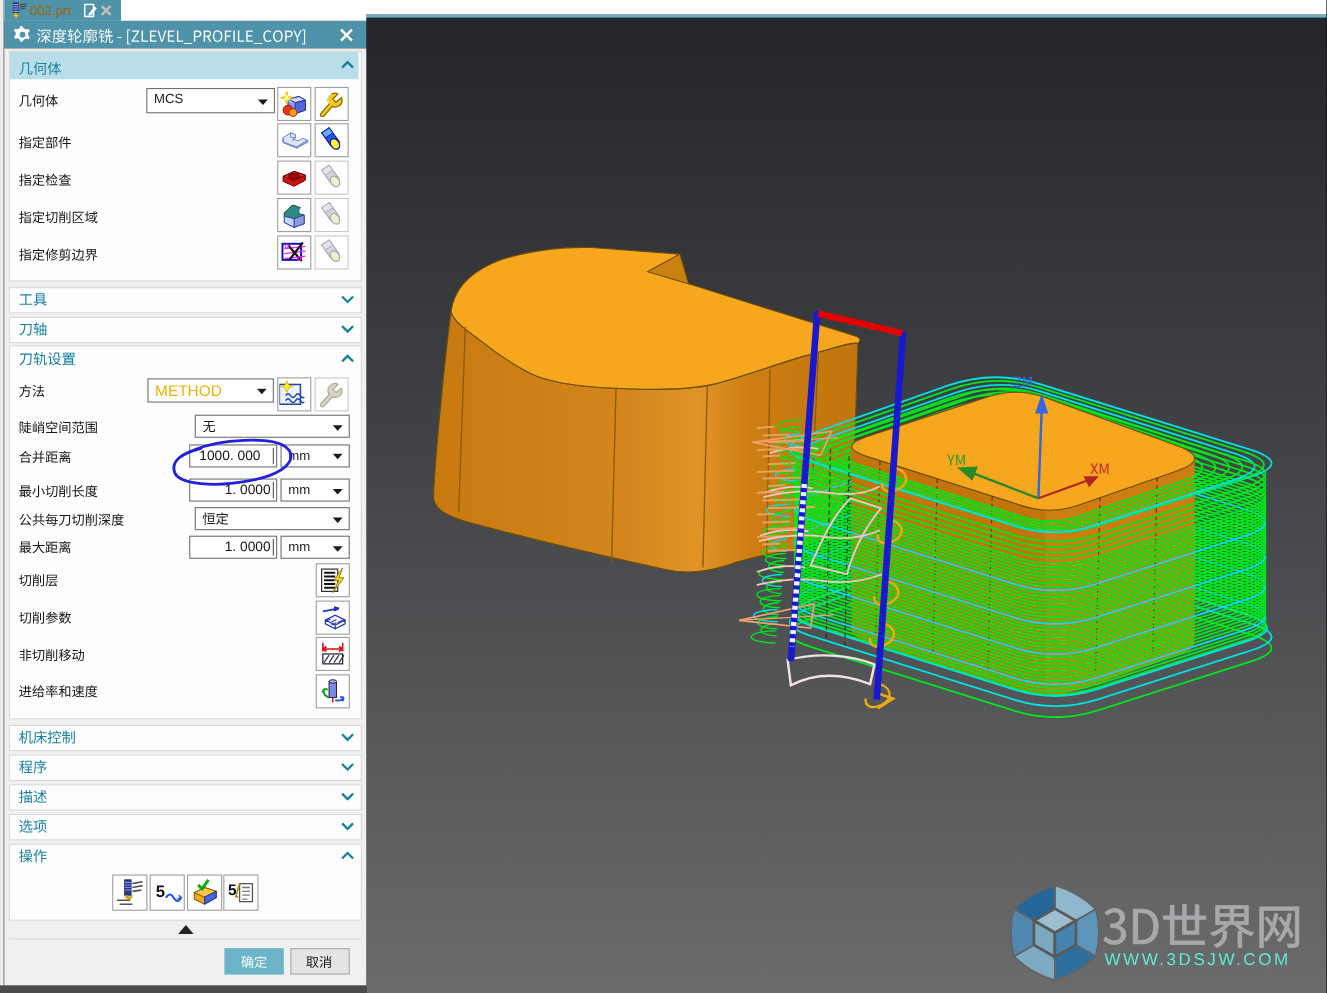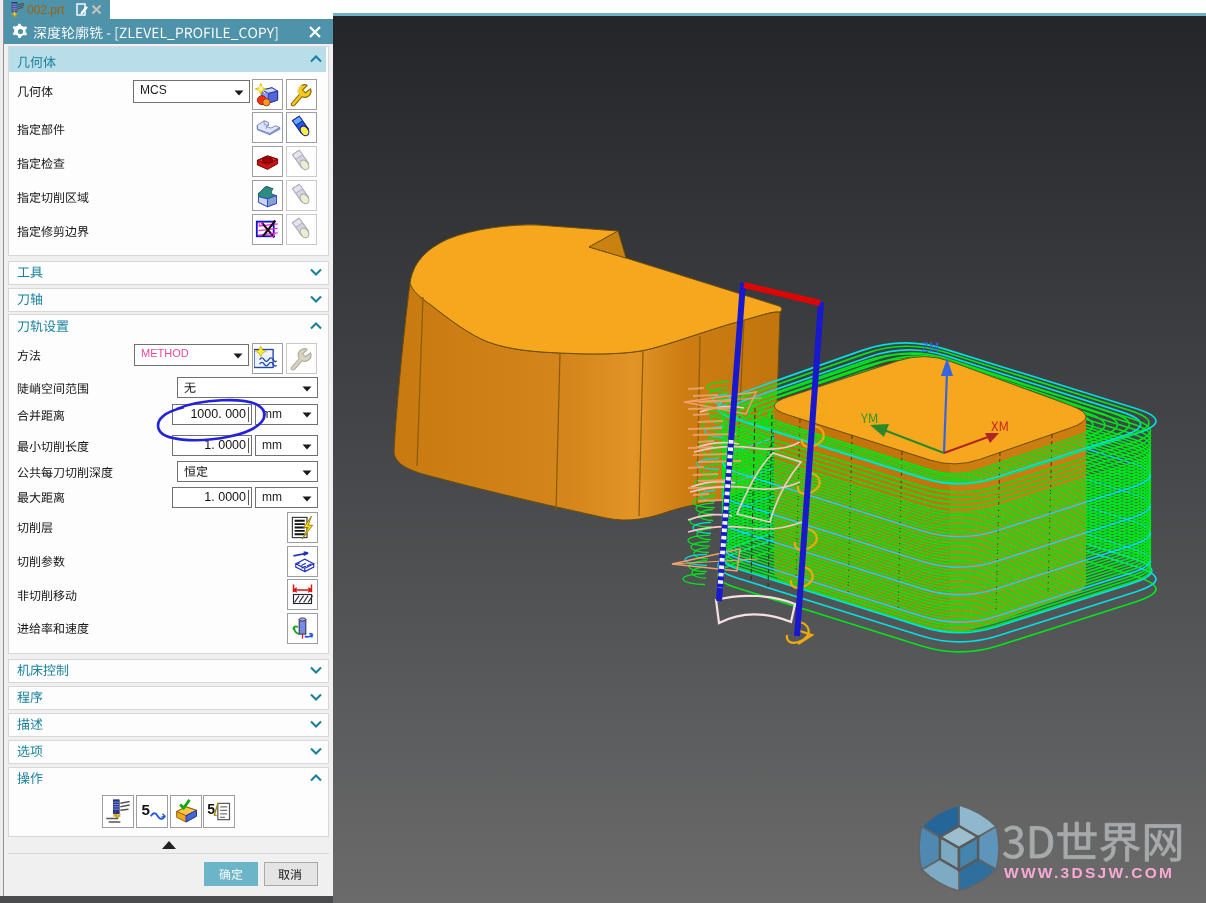--- a/index.html
+++ b/index.html
@@ -247,21 +247,21 @@
 <path d="M59,53 L59.0,96.0 A85,85 0 0 1 21.8,74.5 Z" fill="#7eabc4" stroke="#646464" stroke-width="1.6"></path>
 <path d="M59,53 L21.8,74.5 A85,85 0 0 1 21.8,31.5 Z" fill="#4f88b0" stroke="#646464" stroke-width="1.6"></path>
 <path d="M59,53 L21.8,31.5 A85,85 0 0 1 59.0,10.0 Z" fill="#246699" stroke="#646464" stroke-width="1.6"></path>
 <path d="M59,31 L78.1,42.0 L59,53 L39.9,42.0 Z" fill="#9dbecf" stroke="#5a5a5a" stroke-width="2.5"></path>
 <path d="M39.9,42.0 L59,53 L59,75 L39.9,64.0 Z" fill="#7ca9c2" stroke="#5a5a5a" stroke-width="2.5"></path>
 <path d="M78.1,42.0 L59,53 L59,75 L78.1,64.0 Z" fill="#4584ad" stroke="#5a5a5a" stroke-width="2.5"></path>
 </svg>
 <svg style="position:absolute;left:1002.0px;top:815.0px;overflow:visible" width="185" height="56">
       <path d="M11.309 43.559Q8.857999999999999 43.559 6.987499999999999 42.956999999999994Q5.117 42.355 3.698 41.366Q2.279 40.377 1.2469999999999999 39.216L3.268 36.679Q4.643999999999999 38.098 6.5145 39.1945Q8.385 40.291 11.050999999999998 40.291Q12.943 40.291 14.383499999999998 39.5815Q15.823999999999998 38.872 16.641 37.560500000000005Q17.458 36.249 17.458 34.443Q17.458 32.551 16.533499999999997 31.132Q15.608999999999998 29.713 13.459 28.9175Q11.309 28.122 7.653999999999999 28.122V25.112000000000002Q10.921999999999999 25.112000000000002 12.814 24.3165Q14.706 23.521 15.5445 22.145000000000003Q16.383 20.769000000000002 16.383 19.092000000000002Q16.383 16.813000000000002 14.963999999999999 15.458500000000003Q13.544999999999998 14.104000000000003 11.050999999999998 14.104000000000003Q9.158999999999999 14.104000000000003 7.503499999999999 14.964000000000002Q5.848 15.824000000000002 4.515 17.157000000000004L2.408 14.663000000000004Q4.2139999999999995 13.029000000000003 6.342499999999999 11.975500000000004Q8.471 10.922000000000004 11.18 10.922000000000004Q13.845999999999998 10.922000000000004 15.9315 11.846500000000002Q18.017 12.771 19.1995 14.534Q20.381999999999998 16.297 20.381999999999998 18.791Q20.381999999999998 21.672 18.833999999999996 23.564Q17.285999999999998 25.456000000000003 14.791999999999998 26.359V26.574Q16.641 27.004 18.146 28.079Q19.651 29.154000000000003 20.554 30.788Q21.456999999999997 32.422 21.456999999999997 34.572Q21.456999999999997 37.367000000000004 20.080999999999996 39.388000000000005Q18.705 41.409 16.426 42.483999999999995Q14.146999999999998 43.559 11.309 43.559Z M28.208 43.0V11.481000000000002H36.077Q40.93599999999999 11.481000000000002 44.24699999999999 13.308500000000002Q47.55799999999999 15.136000000000003 49.23499999999999 18.619Q50.91199999999999 22.102 50.91199999999999 27.133000000000003Q50.91199999999999 32.121 49.23499999999999 35.69Q47.55799999999999 39.259 44.28999999999999 41.1295Q41.022 43.0 36.248999999999995 43.0ZM32.164 39.732H35.733Q39.431 39.732 41.903499999999994 38.2485Q44.376 36.765 45.6015 33.927Q46.827 31.089 46.827 27.133000000000003Q46.827 23.091 45.6015 20.339000000000002Q44.376 17.587000000000003 41.903499999999994 16.146500000000003Q39.431 14.706000000000003 35.733 14.706000000000003H32.164Z M55.641999999999996 17.630000000000003H94.29899999999999V20.769000000000002H55.641999999999996ZM61.92 8.041000000000004H65.274V40.506H93.095V43.645H61.92ZM73.1 7.095000000000006H76.32499999999999V31.433H84.538V7.568000000000005H87.892V34.4H73.1Z M106.382 18.146V22.833000000000002H129.473V18.146ZM106.382 11.008000000000003V15.609000000000002H129.473V11.008000000000003ZM103.2 8.256H132.784V25.542H103.2ZM122.679 23.736Q124.227 25.843 126.6135 27.649Q129.0 29.455000000000002 131.9025 30.831000000000003Q134.805 32.207 137.815 32.981Q137.471 33.282 137.041 33.798Q136.611 34.314 136.2455 34.808499999999995Q135.88 35.303 135.62199999999999 35.733000000000004Q132.569 34.744 129.60199999999998 33.1315Q126.63499999999999 31.519 124.14099999999999 29.3905Q121.64699999999999 27.262 119.97 24.811ZM113.39099999999999 23.736 116.229 24.897000000000002Q114.509 27.305 111.97200000000001 29.412Q109.435 31.519 106.48949999999999 33.196Q103.544 34.873000000000005 100.53399999999999 35.948Q100.319 35.475 99.95349999999999 35.001999999999995Q99.588 34.528999999999996 99.17949999999999 34.056Q98.771 33.583 98.384 33.239000000000004Q101.30799999999999 32.422 104.16749999999999 30.96Q107.027 29.498 109.435 27.649Q111.84299999999999 25.8 113.39099999999999 23.736ZM109.822 31.347H113.133V33.97Q113.133 35.518 112.81049999999999 37.216499999999996Q112.488 38.915 111.542 40.6135Q110.596 42.312 108.7255 43.86Q106.85499999999999 45.408 103.716 46.698Q103.501 46.268 103.114 45.795Q102.727 45.322 102.297 44.8705Q101.86699999999999 44.419 101.523 44.118Q104.36099999999999 43.043 106.0165 41.7745Q107.672 40.506 108.5105 39.1515Q109.34899999999999 37.797 109.5855 36.442499999999995Q109.822 35.088 109.822 33.884ZM116.27199999999999 9.718000000000004H119.497V24.295H116.27199999999999ZM123.496 31.347H126.80699999999999V46.354H123.496Z M156.77800000000002 15.480000000000004 159.745 15.824000000000002Q158.412 23.865000000000002 155.9395 30.2935Q153.467 36.722 149.339 41.022Q149.12400000000002 40.764 148.651 40.441500000000005Q148.178 40.119 147.6835 39.775Q147.18900000000002 39.431 146.845 39.216Q149.554 36.636 151.5105 32.981Q153.467 29.326 154.7355 24.897000000000002Q156.00400000000002 20.468000000000004 156.77800000000002 15.480000000000004ZM168.99 15.566000000000003 171.91400000000002 15.910000000000004Q170.667 24.123 168.173 30.594500000000004Q165.679 37.066 161.42200000000003 41.366Q161.16400000000002 41.108 160.69100000000003 40.763999999999996Q160.21800000000002 40.42 159.745 40.076Q159.27200000000002 39.732 158.88500000000002 39.56Q161.723 36.937 163.72250000000003 33.3035Q165.722 29.67 167.012 25.176500000000004Q168.30200000000002 20.683000000000003 168.99 15.566000000000003ZM147.791 19.952 149.769 18.146Q151.36 20.038 153.01550000000003 22.1665Q154.67100000000002 24.295 156.219 26.445Q157.767 28.595 159.05700000000002 30.573Q160.347 32.551 161.20700000000002 34.142L159.10000000000002 36.249Q158.24 34.615 156.95000000000002 32.594Q155.66000000000003 30.573 154.13350000000003 28.3585Q152.607 26.144000000000002 150.973 23.994Q149.339 21.844 147.791 19.952ZM160.21800000000002 19.995 162.32500000000002 18.318Q164.002 20.339000000000002 165.7005 22.596500000000002Q167.399 24.854000000000003 168.947 27.1975Q170.495 29.541 171.76350000000002 31.691000000000003Q173.032 33.841 173.806 35.647L171.57 37.539Q170.75300000000001 35.733000000000004 169.50600000000003 33.5185Q168.25900000000001 31.304000000000002 166.73250000000002 28.960500000000003Q165.20600000000002 26.617 163.5505 24.295Q161.895 21.973000000000003 160.21800000000002 19.995ZM143.233 9.46H177.54700000000003V12.556000000000001H146.501V46.354H143.233ZM175.56900000000002 9.46H178.794V42.14Q178.794 43.688 178.34250000000003 44.505Q177.89100000000002 45.322 176.816 45.752Q175.784 46.139 173.9565 46.2465Q172.12900000000002 46.354 169.205 46.311Q169.119 45.881 168.904 45.3005Q168.68900000000002 44.72 168.45250000000001 44.1395Q168.216 43.559 167.958 43.129Q169.377 43.172 170.71 43.1935Q172.043 43.215 173.0535 43.1935Q174.06400000000002 43.172 174.45100000000002 43.172Q175.053 43.129 175.311 42.914Q175.56900000000002 42.699 175.56900000000002 42.14Z" fill="#a7a9ab" stroke="#a7a9ab" stroke-width="0.8"></path>
     </svg>
-<div class="abs" style="left:1004px;top:864px;width:180px;color:#f9a8d4;font-size:15.5px;font-weight:bold;letter-spacing:2.3px;font-family:'Liberation Sans',sans-serif">WWW.3DSJW.COM</div>
+<div class="abs" style="left:1004px;top:864px;width:180px;color:#5eead4;font-size:15.5px;font-weight:normal;letter-spacing:2.3px;font-family:'Liberation Sans',sans-serif">WWW.3DSJW.COM</div>
 <div class="abs" style="left:0;top:0;width:1206px;height:13px;background:#fff"></div>
 <div class="abs" style="left:0;top:0;width:333px;height:19px;background:#fff"></div>
 <div class="abs" style="left:0;top:0;width:4px;height:896px;background:#ececec"></div>
 <div class="abs" style="left:3px;top:0;width:1px;height:896px;background:#909090"></div>
 <div class="abs" style="left:4px;top:0;width:106px;height:19px;background:#4e93aa"></div>
 <div class="abs" style="left:4px;top:19px;width:329px;height:25px;background:#4e93aa"></div>
 <div class="abs" style="left:4px;top:44px;width:329px;height:852px;background:#f0f0f0"></div>
 <div class="abs" style="left:0;top:896px;width:333px;height:7px;background:#4a4c4e"></div>
 <svg class="abs" style="left:9px;top:2px" width="16" height="16" viewBox="0 0 16 16">
 <rect x="3" y="0.5" width="5" height="9" fill="#2d3a8c" stroke="#101850" stroke-width="0.5"></rect>
@@ -413,21 +413,21 @@
 <svg class="abs" style="left:310px;top:322px" width="12" height="8" viewBox="0 0 12 8">
       <path d="M1,6.5 L6,1.5 L11,6.5" fill="none" stroke="#17809d" stroke-width="2.1"></path>
     </svg>
 <svg style="position:absolute;left:17.0px;top:348.0px;overflow:visible" width="26" height="16">
       <path d="M0.8160000000000001 3.9960000000000004H11.232000000000001V4.872H0.8160000000000001ZM4.572 6.792H9.372V7.668H4.572ZM9.120000000000001 6.792H10.056000000000001Q10.056000000000001 6.792 10.05 6.8759999999999994Q10.044 6.96 10.044 7.056Q10.044 7.152 10.02 7.224Q9.912 8.928 9.780000000000001 9.984Q9.648 11.04 9.48 11.604Q9.312 12.168 9.072000000000001 12.408Q8.868 12.636 8.622 12.719999999999999Q8.376 12.804 8.028 12.828Q7.716 12.852 7.164 12.84Q6.612 12.828 6.0120000000000005 12.792Q6.0 12.588 5.91 12.341999999999999Q5.82 12.096 5.688 11.916Q6.336 11.964 6.906000000000001 11.982Q7.476 12.0 7.716 12.0Q7.92 12.0 8.052 11.969999999999999Q8.184000000000001 11.94 8.292 11.856Q8.472 11.688 8.622 11.148Q8.772 10.608 8.898 9.582Q9.024000000000001 8.556000000000001 9.120000000000001 6.9479999999999995ZM4.104 4.512H5.1000000000000005Q5.0520000000000005 5.46 4.956 6.432Q4.86 7.404 4.638 8.34Q4.416 9.276 4.002000000000001 10.134Q3.588 10.992 2.91 11.724Q2.232 12.456 1.212 12.984Q1.116 12.816 0.924 12.612Q0.732 12.408 0.552 12.276Q1.524 11.796 2.154 11.123999999999999Q2.7840000000000003 10.452 3.162 9.666Q3.54 8.879999999999999 3.726 8.01Q3.912 7.14 3.99 6.252Q4.0680000000000005 5.364 4.104 4.512ZM5.28 2.1839999999999993 6.144 1.847999999999999Q6.396 2.2680000000000007 6.648 2.766Q6.9 3.2639999999999993 7.0200000000000005 3.6240000000000006L6.1080000000000005 4.02Q6.0 3.66 5.76 3.138Q5.5200000000000005 2.6159999999999997 5.28 2.1839999999999993Z M13.14 2.6999999999999993 13.644 2.0519999999999996Q14.04 2.208 14.472 2.4240000000000004Q14.904 2.6400000000000006 15.294 2.8680000000000003Q15.684000000000001 3.096 15.936 3.299999999999999L15.42 4.056Q15.168 3.84 14.79 3.5939999999999994Q14.411999999999999 3.347999999999999 13.98 3.113999999999999Q13.548 2.879999999999999 13.14 2.6999999999999993ZM12.504 5.9639999999999995 12.996 5.292Q13.368 5.4479999999999995 13.794 5.6579999999999995Q14.22 5.867999999999999 14.604 6.09Q14.988 6.312 15.228 6.516L14.724 7.26Q14.484 7.056 14.112 6.822Q13.74 6.588 13.32 6.359999999999999Q12.9 6.132 12.504 5.9639999999999995ZM12.912 12.192Q13.236 11.736 13.632000000000001 11.094000000000001Q14.028 10.452 14.436 9.725999999999999Q14.844 9.0 15.192 8.328L15.852 8.916Q15.54 9.552 15.161999999999999 10.236Q14.784 10.92 14.406 11.58Q14.028 12.24 13.668 12.804ZM19.176000000000002 1.92H20.076V7.56H19.176000000000002ZM16.068 7.008H23.244V7.86H16.068ZM16.596 3.984H22.752000000000002V4.835999999999999H16.596ZM20.448 9.468 21.168 9.120000000000001Q21.6 9.636 22.02 10.254Q22.439999999999998 10.872 22.782 11.472Q23.124000000000002 12.072 23.292 12.54L22.5 12.948Q22.344 12.48 22.02 11.874Q21.695999999999998 11.268 21.282 10.632000000000001Q20.868000000000002 9.996 20.448 9.468ZM16.631999999999998 12.54 16.596 11.832 17.112000000000002 11.508 22.008000000000003 10.956Q22.008000000000003 11.136 22.032000000000004 11.364Q22.056 11.592 22.08 11.748Q20.700000000000003 11.916 19.770000000000003 12.030000000000001Q18.84 12.144 18.258000000000003 12.228Q17.676000000000002 12.312 17.364 12.366Q17.052 12.42 16.89 12.462Q16.728 12.504 16.631999999999998 12.54ZM16.631999999999998 12.54Q16.608 12.444 16.554000000000002 12.276Q16.5 12.108 16.434 11.934000000000001Q16.368000000000002 11.76 16.32 11.64Q16.5 11.604 16.686 11.399999999999999Q16.872 11.196 17.088 10.86Q17.22 10.704 17.448 10.332Q17.676000000000002 9.96 17.958000000000002 9.456Q18.240000000000002 8.952 18.522000000000002 8.370000000000001Q18.804000000000002 7.788 19.032 7.2L19.992 7.524Q19.608 8.352 19.158 9.168Q18.708 9.984 18.222 10.71Q17.736 11.436 17.256 12.024V12.048Q17.256 12.048 17.16 12.096Q17.064 12.144 16.938000000000002 12.222000000000001Q16.812 12.3 16.722 12.39Q16.631999999999998 12.48 16.631999999999998 12.54Z" fill="#1a1a1a"></path>
     </svg>
 <div class="abs" style="left:134px;top:344px;width:113px;height:20px;background:#fff;border:1px solid #707070"></div>
     <svg class="abs" style="left:233px;top:353px" width="10" height="6" viewBox="0 0 10 6">
       <path d="M0.5,0.5 L9.5,0.5 L5,5.5 Z" fill="#1a1a1a"></path>
     </svg>
-    <div class="abs" style="left:141px;top:347px;font-size:11px;color:#ec4899">METHOD</div>
+    <div class="abs" style="left:141px;top:347px;font-size:14px;color:#eab308">METHOD</div>
 <div class="abs" style="left:252px;top:343px;width:29px;height:29px;background:#fff;border:1px solid #9e9e9e"></div>
     <svg class="abs" style="left:254px;top:345px" width="27" height="27" viewBox="0 0 24 24">
       <rect x="4,2" y="4" width="17" height="16" fill="#eef4ff" stroke="#2244aa" stroke-width="1.2"></rect>
       <path d="M5,13 q2,-3 4,0 q2,3 4,0 q2,-3 4,0 q2,3 3,1 M5,17 q2,-3 4,0 q2,3 4,0 q2,-3 4,0 q2,3 3,1" fill="none" stroke="#2244aa" stroke-width="1.2"></path>
       <path d="M6,1 L7.5,4.5 L11,5.5 L7.5,7 L6,10.5 L4.5,7 L1,5.5 L4.5,4.5 Z" fill="#ffee33" stroke="#caa800" stroke-width="0.6"></path>
     </svg>
 <div class="abs" style="left:286px;top:343px;width:29px;height:29px;background:#fff;border:1px solid #c9c9c9"></div>
     <svg class="abs" style="left:288px;top:345px" width="27" height="27" viewBox="0 0 24 24">
       <path d="M3,20 L10,12 C8,9 9,5.5 12,4 C14,3 16,3.2 17,4 L13,8 L15.5,10.5 L20,7 C21,9 20.5,12 18,13.5 C16,14.8 13.8,14.6 12.5,14 L6,21.5 C5,22.5 3.5,22 3,21.5 Z" fill="#d8d4c4" stroke="#b0ac9c" stroke-width="1"></path>
     </svg>
@@ -438,21 +438,21 @@
     <svg class="abs" style="left:302px;top:386px" width="10" height="6" viewBox="0 0 10 6">
       <path d="M0.5,0.5 L9.5,0.5 L5,5.5 Z" fill="#1a1a1a"></path>
     </svg>
     <svg style="position:absolute;left:184.0px;top:380.0px;overflow:visible" width="14" height="16">
       <path d="M0.624 6.276H11.412V7.152H0.624ZM1.368 2.724H10.728V3.612H1.368ZM6.132000000000001 6.9719999999999995H7.0680000000000005V11.28Q7.0680000000000005 11.604 7.206 11.7Q7.344 11.796 7.8 11.796Q7.908 11.796 8.19 11.796Q8.472 11.796 8.814 11.796Q9.156 11.796 9.456 11.796Q9.756 11.796 9.9 11.796Q10.200000000000001 11.796 10.350000000000001 11.658Q10.5 11.52 10.56 11.106Q10.620000000000001 10.692 10.644 9.876Q10.752 9.96 10.908000000000001 10.038Q11.064 10.116 11.225999999999999 10.17Q11.388 10.224 11.52 10.26Q11.46 11.208 11.316 11.742Q11.172 12.276 10.854 12.48Q10.536 12.684 9.96 12.684Q9.876 12.684 9.648 12.684Q9.42 12.684 9.126000000000001 12.684Q8.832 12.684 8.538 12.684Q8.244 12.684 8.016 12.684Q7.788 12.684 7.716 12.684Q7.0920000000000005 12.684 6.744 12.558Q6.396 12.432 6.264 12.126000000000001Q6.132000000000001 11.82 6.132000000000001 11.28ZM5.364 3.0600000000000005H6.276Q6.252 3.9480000000000004 6.192 4.878Q6.132000000000001 5.808 5.970000000000001 6.75Q5.808 7.692 5.4719999999999995 8.597999999999999Q5.136 9.504 4.578 10.308Q4.0200000000000005 11.112 3.1620000000000004 11.796Q2.3040000000000003 12.48 1.092 12.96Q0.984 12.792 0.8160000000000001 12.576Q0.648 12.36 0.468 12.228Q1.668 11.784 2.484 11.154Q3.3000000000000003 10.524000000000001 3.8280000000000003 9.774000000000001Q4.356 9.024000000000001 4.662 8.184000000000001Q4.968 7.344 5.106 6.468Q5.244 5.592 5.292 4.728Q5.34 3.863999999999999 5.364 3.0600000000000005Z" fill="#1a1a1a"></path>
     </svg>
 <svg style="position:absolute;left:17.0px;top:408.0px;overflow:visible" width="50" height="16">
       <path d="M2.976 5.844H9.036V6.672H2.976ZM2.7600000000000002 11.424H9.192V12.264H2.7600000000000002ZM2.352 8.112H9.804V12.888H8.856V8.928H3.2640000000000002V12.936H2.352ZM6.204 1.8840000000000003 6.996 2.292Q6.324 3.2880000000000003 5.4 4.182Q4.476 5.076 3.3840000000000003 5.802Q2.2920000000000003 6.528 1.1280000000000001 7.044Q1.02 6.852 0.8400000000000001 6.63Q0.66 6.4079999999999995 0.48 6.252Q1.62 5.796 2.7 5.136Q3.7800000000000002 4.476 4.686 3.648Q5.5920000000000005 2.8200000000000003 6.204 1.8840000000000003ZM6.384 2.5920000000000005Q7.476 3.8040000000000003 8.796 4.638Q10.116 5.4719999999999995 11.628 6.12Q11.448 6.264 11.274000000000001 6.492Q11.1 6.72 10.992 6.936Q9.972 6.444 9.042 5.8740000000000006Q8.112 5.304 7.26 4.596Q6.408 3.888 5.6160000000000005 2.975999999999999Z M13.068 4.3919999999999995H23.016V5.268H13.068ZM12.624 7.872H23.387999999999998V8.736H12.624ZM19.704 4.848H20.64V12.96H19.704ZM15.42 4.848H16.356V7.572Q16.356 8.315999999999999 16.254 9.065999999999999Q16.152 9.815999999999999 15.846 10.53Q15.54 11.244 14.927999999999999 11.879999999999999Q14.315999999999999 12.516 13.296 13.044Q13.236 12.924 13.122 12.792Q13.008 12.66 12.882 12.528Q12.756 12.396 12.648 12.324Q13.584 11.844 14.142 11.286Q14.7 10.728 14.969999999999999 10.11Q15.24 9.492 15.33 8.844000000000001Q15.42 8.196 15.42 7.56ZM14.616 2.2439999999999998 15.443999999999999 1.9079999999999995Q15.828 2.388 16.2 2.9699999999999998Q16.572 3.5519999999999996 16.740000000000002 3.9960000000000004L15.852 4.3919999999999995Q15.756 4.092 15.558 3.7199999999999993Q15.36 3.347999999999999 15.114 2.9579999999999993Q14.868 2.5679999999999996 14.616 2.2439999999999998ZM20.448 1.8840000000000003 21.468 2.1839999999999993Q21.240000000000002 2.6519999999999992 20.988 3.1499999999999995Q20.736 3.6479999999999997 20.484 4.098Q20.232 4.548 20.003999999999998 4.896L19.212 4.608Q19.428 4.248 19.662 3.7680000000000002Q19.896 3.2880000000000003 20.1 2.79Q20.304000000000002 2.292 20.448 1.8840000000000003Z M30.084 5.292H34.656V9.443999999999999H30.084V8.592H33.804V6.144H30.084ZM35.304 2.5440000000000005V3.4320000000000004H30.612000000000002V11.604H35.519999999999996V12.48H29.712V2.5440000000000005ZM25.824 3.2159999999999993V5.328H28.14V3.2159999999999993ZM25.032 2.436H28.956V6.108H25.032ZM26.736 5.82H27.576V11.304H26.736ZM25.044 7.32H25.812V11.664H25.044ZM24.42 11.556Q25.008 11.424 25.776 11.225999999999999Q26.544 11.028 27.408 10.8Q28.272 10.572 29.136 10.332L29.244 11.124Q28.02 11.46 26.802 11.802Q25.584 12.144 24.648 12.408ZM27.072 7.836H29.148V8.628H27.072Z M36.768 3.023999999999999H47.256V3.815999999999999H36.768ZM45.852000000000004 8.436H46.74V12.012Q46.74 12.348 46.632000000000005 12.528Q46.524 12.708 46.248 12.804Q45.972 12.888 45.516000000000005 12.905999999999999Q45.06 12.924 44.388 12.924Q44.352000000000004 12.756 44.268 12.558Q44.184 12.36 44.088 12.204Q44.412 12.216 44.730000000000004 12.222Q45.048 12.228 45.282 12.222Q45.516 12.216 45.612 12.216Q45.756 12.216 45.804 12.168Q45.852000000000004 12.12 45.852000000000004 12.0ZM42.864 9.719999999999999 43.464 9.347999999999999Q43.728 9.648 44.004000000000005 10.014Q44.28 10.379999999999999 44.525999999999996 10.728Q44.772 11.076 44.916 11.34L44.292 11.772Q44.147999999999996 11.508 43.914 11.154Q43.68 10.8 43.403999999999996 10.422Q43.128 10.044 42.864 9.719999999999999ZM39.816 4.5 40.2 4.056Q40.896 4.367999999999999 41.688 4.7459999999999996Q42.480000000000004 5.124 43.2 5.49Q43.92 5.856 44.4 6.144L43.992 6.66Q43.644 6.444 43.146 6.1739999999999995Q42.648 5.904 42.078 5.609999999999999Q41.508 5.316 40.926 5.0280000000000005Q40.344 4.74 39.816 4.5ZM37.296 8.436H46.164V9.216H38.172V12.948H37.296ZM38.064 4.224H38.928V6.864H45.084V4.224H45.984V7.596H38.064ZM43.584 3.9960000000000004 44.16 4.296Q43.608000000000004 4.752 42.888000000000005 5.196Q42.168 5.64 41.412 6.036Q40.656 6.4319999999999995 39.96 6.732Q39.888 6.624 39.744 6.4559999999999995Q39.6 6.288 39.492 6.204Q40.2 5.9399999999999995 40.95 5.592Q41.7 5.244 42.384 4.836Q43.068 4.428 43.584 3.9960000000000004ZM39.54 11.724Q39.516 11.628 39.468 11.472000000000001Q39.42 11.316 39.36 11.142Q39.3 10.968 39.24 10.847999999999999Q39.42 10.812 39.594 10.632Q39.768 10.452 39.984 10.188Q40.092 10.044 40.314 9.732Q40.536 9.42 40.8 8.982Q41.064 8.544 41.334 8.04Q41.604 7.536 41.82 7.02L42.636 7.4879999999999995Q42.288 8.16 41.873999999999995 8.838000000000001Q41.46 9.516 41.010000000000005 10.128Q40.56 10.74 40.104 11.232V11.256Q40.104 11.256 40.019999999999996 11.304Q39.936 11.352 39.828 11.424Q39.72 11.496 39.629999999999995 11.574Q39.54 11.652 39.54 11.724ZM39.54 11.724 39.516 11.088 39.984 10.824 44.004 10.44Q44.028 10.596 44.064 10.794Q44.1 10.992 44.136 11.124Q42.972 11.244 42.192 11.328Q41.412 11.412 40.926 11.472000000000001Q40.44 11.532 40.17 11.574Q39.9 11.616 39.762 11.652000000000001Q39.624 11.688 39.54 11.724ZM41.184 2.0760000000000005 41.976 1.8360000000000003Q42.156 2.1720000000000006 42.342 2.5620000000000003Q42.528 2.952 42.624 3.2279999999999998L41.784 3.539999999999999Q41.7 3.2520000000000007 41.526 2.838Q41.352000000000004 2.4239999999999995 41.184 2.0760000000000005Z" fill="#1a1a1a"></path>
     </svg>
 <div class="abs" style="left:172px;top:404px;width:78px;height:19px;background:#fff;border:1px solid #707070"></div>
-    <div class="abs" style="left:172px;top:407px;width:74px;text-align:right;font-size:12.5px;color:#111">1000. 000</div>
+    <div class="abs" style="left:172px;top:407px;width:74px;text-align:center;font-size:12.5px;color:#111">1000. 000</div>
     <div class="abs" style="left:248px;top:407px;width:1px;height:15px;background:#555"></div>
 <div class="abs" style="left:255px;top:404px;width:61px;height:19px;background:#fff;border:1px solid #707070"></div>
     <svg class="abs" style="left:302px;top:412px" width="10" height="6" viewBox="0 0 10 6">
       <path d="M0.5,0.5 L9.5,0.5 L5,5.5 Z" fill="#1a1a1a"></path>
     </svg>
     <div class="abs" style="left:262px;top:407px;font-size:12px;color:#1a1a1a">mm</div>
 <svg style="position:absolute;left:17.0px;top:439.0px;overflow:visible" width="74" height="16">
       <path d="M2.976 4.38V5.232H9.036V4.38ZM2.976 2.9399999999999995V3.7799999999999994H9.036V2.9399999999999995ZM2.112 2.3040000000000003H9.936V5.867999999999999H2.112ZM0.588 6.54H11.388V7.296H0.588ZM6.0840000000000005 8.04H10.38V8.783999999999999H6.0840000000000005ZM2.2680000000000002 8.1H5.22V8.772H2.2680000000000002ZM2.2680000000000002 9.624H5.22V10.296H2.2680000000000002ZM7.296 8.64Q7.824 9.948 8.934000000000001 10.884Q10.044 11.82 11.568 12.216Q11.424 12.336 11.268 12.546Q11.112 12.756 11.028 12.924Q9.444 12.444 8.304 11.394Q7.164000000000001 10.344 6.564 8.856ZM10.212 8.04H10.356L10.524000000000001 8.004L11.040000000000001 8.232Q10.656 9.456 9.942 10.373999999999999Q9.228 11.292 8.304 11.922Q7.38 12.552 6.348 12.924Q6.288 12.78 6.15 12.576Q6.0120000000000005 12.372 5.892 12.264Q6.828 11.964 7.698 11.4Q8.568 10.836 9.234 10.02Q9.9 9.204 10.212 8.184ZM0.5640000000000001 11.484Q1.284 11.424 2.214 11.322Q3.144 11.22 4.182 11.100000000000001Q5.22 10.98 6.264 10.872V11.604Q5.256 11.724 4.2540000000000004 11.850000000000001Q3.2520000000000002 11.976 2.3280000000000003 12.09Q1.4040000000000001 12.204 0.648 12.288ZM4.752 6.78H5.6160000000000005V12.96H4.752ZM1.74 6.804H2.568V11.676H1.74Z M17.568 2.087999999999999H18.54V11.712Q18.54 12.204 18.396 12.443999999999999Q18.252 12.684 17.928 12.792Q17.592 12.9 17.022 12.936Q16.451999999999998 12.972 15.612 12.96Q15.588000000000001 12.84 15.522 12.666Q15.456 12.492 15.384 12.324000000000002Q15.312000000000001 12.156 15.24 12.024Q15.684000000000001 12.036 16.092 12.042Q16.5 12.048 16.806 12.042Q17.112000000000002 12.036 17.232 12.036Q17.412 12.024 17.490000000000002 11.957999999999998Q17.568 11.892 17.568 11.712ZM20.46 5.148 21.323999999999998 4.824Q21.864 5.664 22.344 6.624Q22.823999999999998 7.584 23.189999999999998 8.508Q23.556 9.432 23.712 10.152L22.740000000000002 10.548Q22.608 9.828 22.266 8.898Q21.924 7.968 21.45 6.99Q20.976 6.012 20.46 5.148ZM14.424 4.9079999999999995 15.432 5.076Q15.228 5.952 14.928 6.918Q14.628 7.884 14.208 8.778Q13.788 9.672 13.236 10.344Q13.128 10.26 12.978 10.17Q12.828 10.08 12.666 9.995999999999999Q12.504 9.911999999999999 12.384 9.864Q12.924 9.228 13.32 8.376Q13.716 7.524 13.998000000000001 6.618Q14.280000000000001 5.712 14.424 4.9079999999999995Z M29.04 2.975999999999999H34.775999999999996V3.84H29.04ZM34.368 2.975999999999999H35.28Q35.28 2.975999999999999 35.274 3.071999999999999Q35.268 3.1679999999999993 35.268 3.2879999999999994Q35.268 3.4079999999999995 35.268 3.4800000000000004Q35.208 5.772 35.141999999999996 7.356Q35.076 8.94 34.986000000000004 9.942Q34.896 10.943999999999999 34.775999999999996 11.489999999999998Q34.656 12.036 34.476 12.264Q34.284 12.54 34.068 12.648Q33.852000000000004 12.756 33.54 12.804Q33.252 12.828 32.790000000000006 12.822Q32.328 12.816 31.836 12.792Q31.823999999999998 12.588 31.752 12.324Q31.68 12.06 31.560000000000002 11.868Q32.088 11.916 32.525999999999996 11.928Q32.964 11.94 33.168 11.94Q33.336 11.94 33.438 11.898Q33.54 11.856 33.636 11.724Q33.792 11.556 33.900000000000006 11.027999999999999Q34.008 10.5 34.092 9.51Q34.176 8.52 34.242000000000004 6.965999999999999Q34.308 5.412 34.368 3.2040000000000006ZM24.336 5.7 29.052 4.704 29.195999999999998 5.508 24.48 6.528ZM30.984 3.3599999999999994H31.884Q31.86 4.536 31.8 5.676Q31.740000000000002 6.816 31.560000000000002 7.878Q31.38 8.94 31.008 9.876Q30.636 10.812 30.006 11.591999999999999Q29.376 12.372 28.392 12.948Q28.284 12.768 28.092 12.564Q27.9 12.36 27.732 12.24Q28.668 11.724 29.262 11.01Q29.856 10.296 30.204 9.42Q30.552 8.544 30.714 7.5600000000000005Q30.876 6.576 30.924 5.513999999999999Q30.972 4.452 30.984 3.3599999999999994ZM25.8 11.196 25.68 10.344 26.052 9.984 29.124 8.676Q29.148 8.868 29.195999999999998 9.096Q29.244 9.324 29.292 9.468Q28.224 9.948 27.57 10.248000000000001Q26.916 10.548 26.567999999999998 10.728Q26.22 10.908 26.058 11.01Q25.896 11.112 25.8 11.196ZM25.8 11.196Q25.776 11.076 25.698 10.926Q25.62 10.776 25.536 10.626Q25.451999999999998 10.475999999999999 25.38 10.379999999999999Q25.536 10.296 25.722 10.085999999999999Q25.908 9.876 25.908 9.516V2.388H26.772V10.296Q26.772 10.296 26.676 10.356Q26.58 10.416 26.436 10.518Q26.292 10.62 26.142000000000003 10.733999999999998Q25.992 10.847999999999999 25.896 10.968Q25.8 11.088 25.8 11.196Z M43.38 3.347999999999999H44.256V9.972H43.38ZM46.092 2.1479999999999997H46.980000000000004V11.76Q46.980000000000004 12.228 46.854 12.456Q46.728 12.684 46.44 12.804Q46.14 12.912 45.618 12.942Q45.096000000000004 12.972 44.268 12.972Q44.244 12.84 44.19 12.678Q44.136 12.516 44.07 12.347999999999999Q44.004 12.18 43.932 12.06Q44.58 12.072 45.09 12.072Q45.6 12.072 45.768 12.072Q45.936 12.06 46.013999999999996 11.994Q46.092 11.928 46.092 11.76ZM37.392 9.288H41.88V10.068H37.392ZM37.392 7.284H41.88V8.064H37.392ZM39.084 1.9079999999999995H39.984V5.808H39.084ZM41.208 5.232H42.072V11.82Q42.072 12.18 41.982 12.384Q41.892 12.588 41.64 12.708Q41.388 12.816 40.968 12.834Q40.548 12.852 39.864 12.852Q39.84 12.672 39.768 12.432Q39.696 12.192 39.612 12.024Q40.068 12.036 40.458 12.036Q40.848 12.036 40.980000000000004 12.036Q41.1 12.024 41.153999999999996 11.975999999999999Q41.208 11.928 41.208 11.808ZM36.708 2.6519999999999992 37.452 2.388Q37.644 2.7360000000000007 37.818 3.1500000000000004Q37.992 3.564 38.141999999999996 3.96Q38.292 4.356 38.364 4.668L37.572 4.9799999999999995Q37.5 4.668 37.361999999999995 4.26Q37.224 3.8520000000000003 37.056 3.4320000000000004Q36.888 3.0120000000000005 36.708 2.6519999999999992ZM41.712 2.2799999999999994 42.624 2.5199999999999996Q42.36 3.1560000000000006 42.06 3.8160000000000003Q41.76 4.476 41.496 4.944L40.74 4.716Q40.92 4.3919999999999995 41.1 3.9659999999999993Q41.28 3.539999999999999 41.442 3.095999999999999Q41.604 2.6519999999999992 41.712 2.2799999999999994ZM37.056 5.232H41.664V6.084H37.92V12.9H37.056Z M50.856 12.888Q50.832 12.768 50.766000000000005 12.624Q50.7 12.48 50.634 12.33Q50.568 12.18 50.484 12.084Q50.64 12.024 50.808 11.856Q50.976 11.688 50.976 11.34V1.9800000000000004H51.912V12.084Q51.912 12.084 51.804 12.138Q51.696 12.192 51.54 12.276Q51.384 12.36 51.228 12.462Q51.072 12.564 50.964 12.678Q50.856 12.792 50.856 12.888ZM50.856 12.888 50.796 12.072 51.264 11.7 54.804 10.836Q54.804 11.028 54.834 11.274000000000001Q54.864 11.52 54.888 11.676Q53.652 12.012 52.902 12.216000000000001Q52.152 12.42 51.75 12.546Q51.348 12.672 51.156 12.744Q50.964 12.816 50.856 12.888ZM48.672 6.612H59.328V7.512H48.672ZM54.54 7.032Q54.96 8.184 55.668 9.120000000000001Q56.376 10.056000000000001 57.372 10.728000000000002Q58.368 11.4 59.604 11.76Q59.496 11.856 59.376000000000005 12.006Q59.256 12.156 59.147999999999996 12.312000000000001Q59.04 12.468 58.968 12.612Q57.684 12.18 56.67 11.424Q55.656 10.668 54.918 9.612Q54.18 8.556000000000001 53.7 7.248ZM57.228 2.1839999999999993 58.128 2.5679999999999996Q57.54 3.2639999999999993 56.766 3.8939999999999997Q55.992 4.524 55.152 5.058Q54.312 5.592 53.496 6.0Q53.412 5.8919999999999995 53.28 5.76Q53.147999999999996 5.628 53.004 5.49Q52.86 5.351999999999999 52.74 5.268Q53.592 4.92 54.426 4.4399999999999995Q55.26 3.959999999999999 55.986000000000004 3.3779999999999992Q56.712 2.7959999999999994 57.228 2.1839999999999993Z M62.7 5.316H71.244V6.06H62.7ZM62.868 8.82H69.744V9.564H62.868ZM64.632 4.272H65.496V7.332H68.412V4.272H69.3V8.052H64.632ZM69.504 8.82H69.684L69.84 8.783999999999999L70.404 9.084Q69.912 10.008 69.102 10.668Q68.292 11.328 67.25999999999999 11.766Q66.228 12.204 65.064 12.474Q63.9 12.744 62.664 12.888Q62.628 12.732 62.519999999999996 12.504Q62.412 12.276 62.304 12.12Q63.444 12.024 64.554 11.796Q65.664 11.568 66.63 11.19Q67.596 10.812 68.34 10.26Q69.084 9.708 69.504 8.952ZM64.788 9.42Q65.388 10.212 66.402 10.782Q67.416 11.352 68.72999999999999 11.7Q70.044 12.048 71.544 12.18Q71.44800000000001 12.276 71.346 12.414Q71.244 12.552 71.16 12.696Q71.076 12.84 71.016 12.96Q69.492 12.78 68.154 12.378Q66.816 11.976 65.75999999999999 11.316Q64.704 10.656 64.02 9.732ZM61.932 3.1080000000000005H71.376V3.959999999999999H61.932ZM61.512 3.1080000000000005H62.412V6.372Q62.412 7.092 62.370000000000005 7.937999999999999Q62.328 8.783999999999999 62.208 9.672Q62.088 10.56 61.86 11.4Q61.632 12.24 61.248 12.96Q61.164 12.888 61.013999999999996 12.809999999999999Q60.864 12.732 60.708 12.654Q60.552 12.576 60.444 12.552Q60.816 11.868 61.025999999999996 11.076Q61.236 10.284 61.343999999999994 9.456Q61.452 8.628 61.482 7.8420000000000005Q61.512 7.056 61.512 6.3839999999999995ZM65.676 2.0760000000000005 66.576 1.8599999999999994Q66.792 2.2200000000000006 66.99000000000001 2.6580000000000004Q67.188 3.096 67.272 3.395999999999999L66.336 3.6479999999999997Q66.252 3.3360000000000003 66.072 2.886Q65.892 2.436 65.676 2.0760000000000005Z" fill="#1a1a1a"></path>
     </svg>
 <div class="abs" style="left:172px;top:435px;width:78px;height:19px;background:#fff;border:1px solid #707070"></div>

